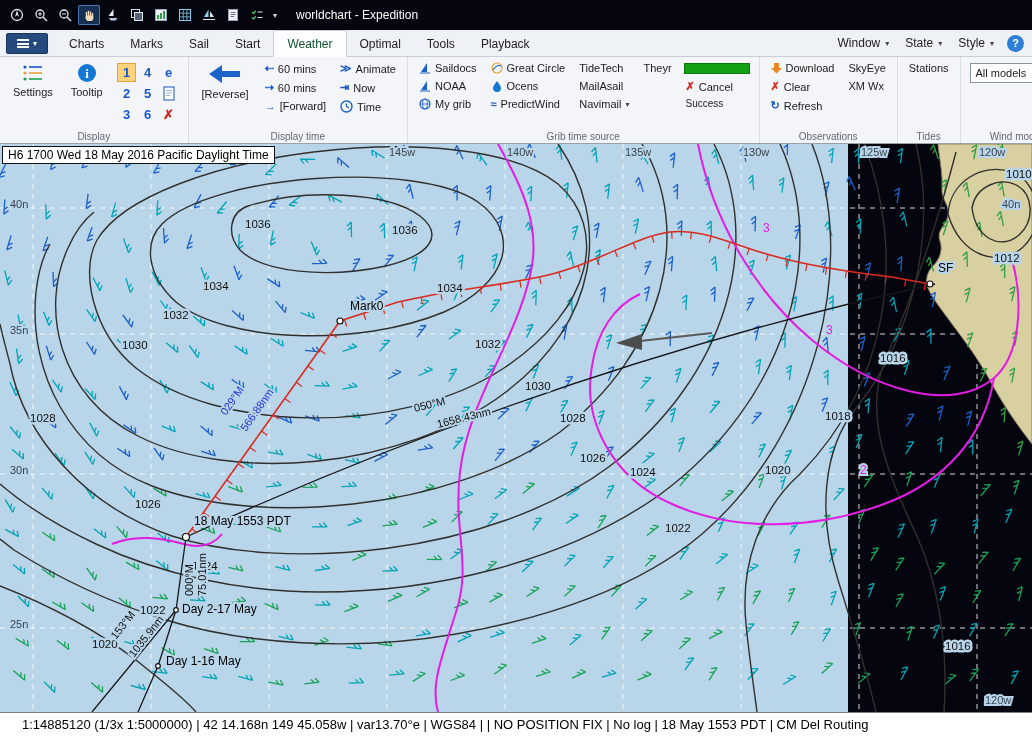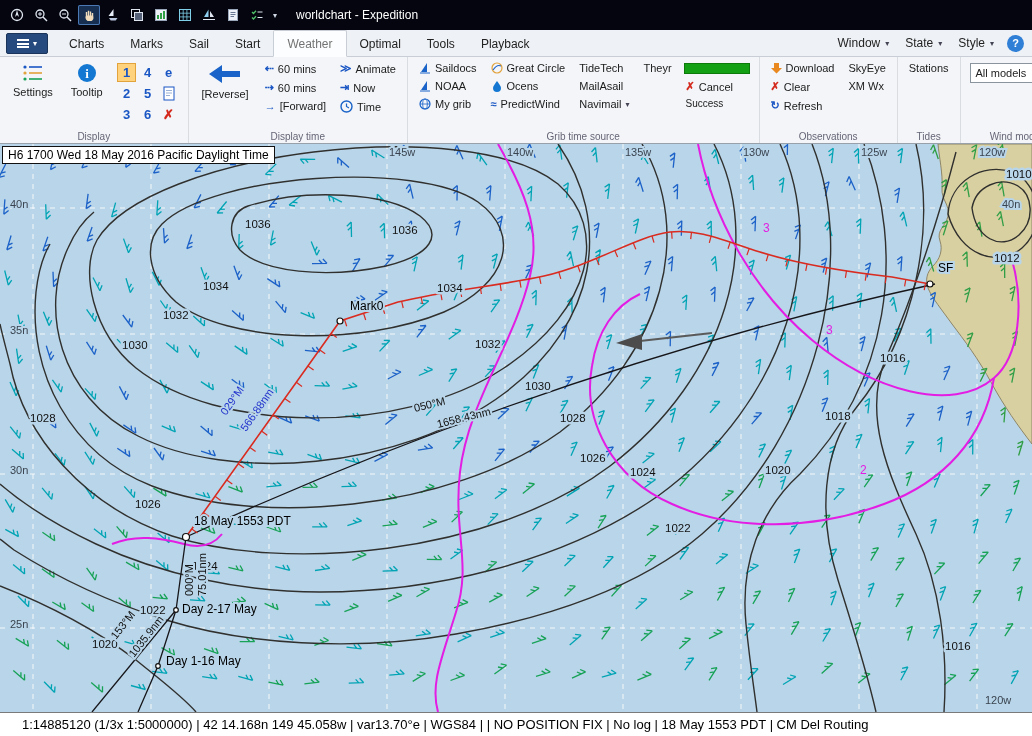--- a/index.html
+++ b/index.html
@@ -12,21 +12,21 @@
   .tbicon.sel{background:#173052;box-shadow:inset 0 0 0 1px #4a79b4}
   .tb-caret{color:#cfd6e4;font-size:8px;margin:0 3px}
   .tb-title{color:#ffffff;font-size:12px;margin-left:14px}
 
   
   .tabrow{height:27px;background:#eef1f5;display:flex;align-items:stretch;padding-left:4px;border-bottom:1px solid #c9ced6}
   .appbtn{width:42px;height:21px;margin:3px 8px 3px 2px;background:#274a7e;border:1px solid #1a3459;border-radius:2px;display:flex;align-items:center;justify-content:center;gap:4px;color:#fff;align-self:center}
   .appbtn .bars{display:block;width:12px;height:9px;border-top:2px solid #fff;border-bottom:2px solid #fff;position:relative}
   .appbtn .bars::after{content:"";position:absolute;left:0;right:0;top:2px;height:2px;background:#fff}
   .tab{padding:6px 13px 5px;font-size:12px;color:#222;display:flex;align-items:center}
-  .tab.active{background:#fcfdfe;border:1px solid #c9ced6;border-bottom:1px solid #fcfdfe;margin-bottom:-1px;border-radius:2px 2px 0 0;color:#737373}
+  .tab.active{background:#fcfdfe;border:1px solid #c9ced6;border-bottom:1px solid #fcfdfe;margin-bottom:-1px;border-radius:2px 2px 0 0;color:#14532d}
   .tabrow-right{margin-left:auto;display:flex;align-items:center;gap:2px;padding-right:8px}
   .menu-item{font-size:12px;color:#222;padding:4px 7px;display:flex;gap:5px;align-items:center}
   .drop-caret{font-size:8px;color:#445}
   .help-btn{width:17px;height:17px;border-radius:50%;background:#2f7fd6;color:#fff;font-size:11px;font-weight:bold;display:flex;align-items:center;justify-content:center;margin-left:4px}
 
   
   .ribbon{height:87px;background:#f3f5f8;display:flex;border-bottom:1px solid #98a0aa}
   .rgroup{position:relative;padding:4px 9px 14px;border-right:1px solid #d9dce1;display:flex;gap:10px;align-items:flex-start}
   .rgroup-label{position:absolute;left:0;right:0;bottom:1px;text-align:center;font-size:10px;color:#667}
   .rcol{display:flex;flex-direction:column;gap:4px}
@@ -38,21 +38,21 @@
   .numbtn.active{background:#ffd37e;box-shadow:inset 0 0 0 1px #e2a23c}
   .ebtn{color:#1a56c4;font-size:13px;font-weight:bold}
   .xbtn{color:#d42a1e;font-weight:bold;font-size:13px}
   .xsmall{color:#d42a1e;font-weight:bold;font-size:11px}
   .bluetxt{color:#1a56c4;font-weight:bold}
   .gbar{width:66px;height:11px;background:#14a014;border:1px solid #0b7a0b;margin:2px 0 1px}
   .status-ok{font-size:10px;color:#222;padding-left:2px}
   .select{width:98px;height:20px;background:#fff;border:1px solid #8a949e;font-size:11px;display:flex;align-items:center;padding:0 5px;justify-content:space-between;color:#222;margin-top:2px}
 
   
-  .map-wrap{position:relative;width:1032px;height:568px;background:#b9d5e9}
+  .map-wrap{position:relative;width:848px;height:568px;background:#b9d5e9}
   .map-wrap svg{position:absolute;left:0;top:0}
   .htag{position:absolute;left:2px;top:2px;background:#fff;border:1px solid #111;font-size:12px;padding:1px 5px;z-index:5;color:#000}
   .grid{stroke:rgba(255,255,255,.85);stroke-width:1;stroke-dasharray:5 5;fill:none}
   .iso{stroke:#30302e;stroke-width:1.4;fill:none}
   .mag{stroke:#e31de3;stroke-width:2;fill:none}
   .redline{stroke:#d92b20;stroke-width:1.6;fill:none}
   .blkline{stroke:#16161a;stroke-width:1.3;fill:none}
   .land{fill:#d9d0a2;stroke:#8e8668;stroke-width:1}
   .mk{fill:#ffffff;stroke:#111;stroke-width:1.2}
   .ml-iso{font-size:11.5px;fill:#111;paint-order:stroke;stroke:#b9d5e9;stroke-width:5px;stroke-linejoin:round}

